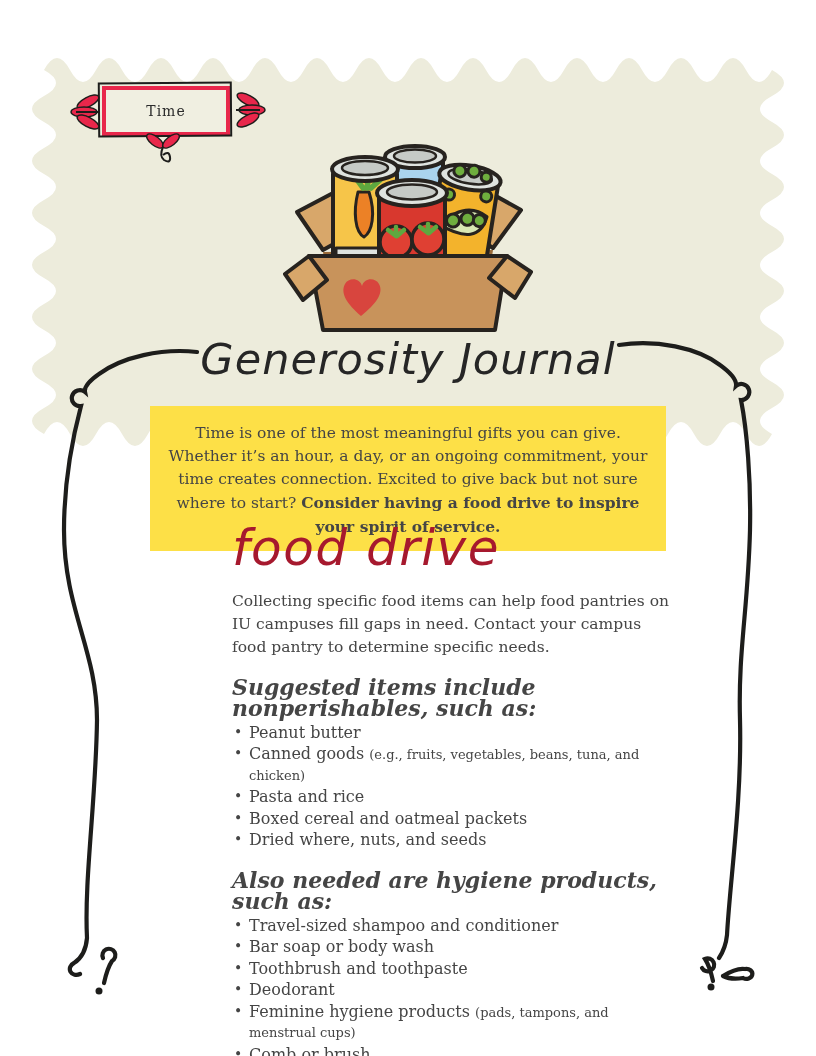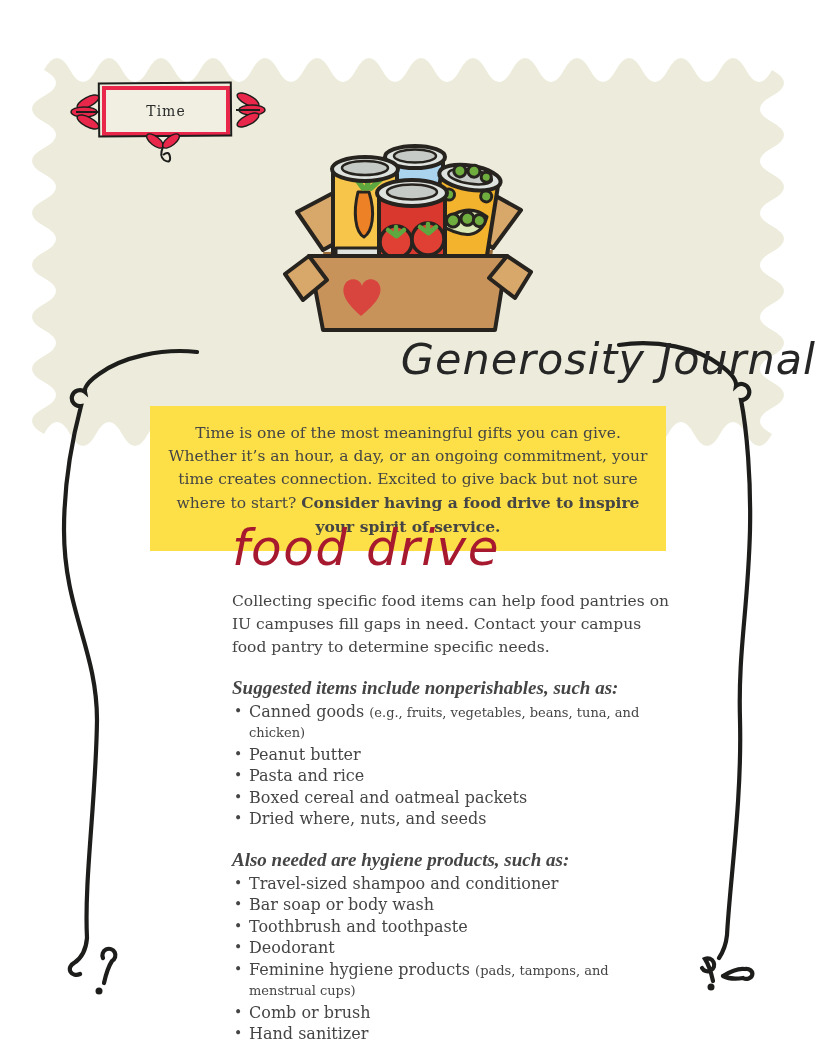--- a/index.html
+++ b/index.html
@@ -13,34 +13,34 @@
   
   .badge{position:absolute;left:102px;top:86px;width:120px;height:42px;
          background:#f0efe1;border:4px solid #e8274b;display:flex;align-items:center;justify-content:center;}
   .badge::before{content:'';position:absolute;inset:-8px -6px -5px -8px;border:2.5px solid #1d1d1b;transform:rotate(-0.5deg);}
   .badge-label{font-size:14px;color:#2b2b2b;letter-spacing:1px;}
 
   .badge-decor{position:absolute;left:58px;top:76px;width:220px;height:105px;pointer-events:none;}
 
   .illustration{position:absolute;left:283px;top:130px;width:250px;height:205px;}
 
-  .title{position:absolute;left:0;right:0;top:334px;text-align:right;
+  .title{position:absolute;left:0;right:0;top:334px;text-align:center;
          font-family:"DejaVu Sans",sans-serif;font-style:italic;font-size:43px;
          color:#262626;letter-spacing:1px;}
 
   .intro-card{position:absolute;left:150px;top:406px;width:516px;box-sizing:border-box;
               background:#fde047;padding:16px 14px 12px 14px;text-align:center;
               font-size:15.5px;line-height:23px;color:#454545;}
   .intro-card .b{font-weight:bold;}
 
   .content{position:absolute;left:232px;top:520px;width:440px;}
   .section-heading{font-family:"DejaVu Sans",sans-serif;font-style:italic;font-weight:400;
                    font-size:50px;color:#a6192e;letter-spacing:1.5px;margin:0 0 12px 0;line-height:1.15;}
   .description{margin:0 0 18px 0;font-size:15.5px;line-height:23px;}
-  .list-heading{font-style:italic;font-weight:bold;font-size:19px;margin:0 0 4px 0;line-height:21px;font-family:Liberation Serif, serif;}
+  .list-heading{font-style:italic;font-weight:bold;font-size:22px;margin:0 0 4px 0;line-height:21px;}
   ul.items{list-style:none;margin:0 0 20px 0;padding:0;}
   ul.items li{position:relative;padding-left:17px;font-size:16px;line-height:19.5px;margin:0 0 2px 0;}
   ul.items li::before{content:"•";position:absolute;left:2px;top:0;font-size:14px;color:#454545;}
   .note{font-size:13px;}
   .note:empty{display:none;}
 
   
   .iu-banner{position:absolute;left:336px;top:966px;width:146px;height:46px;display:flex;
              font-family:"DejaVu Serif",serif;font-weight:bold;color:#ffffff;}
   .iu-banner .seg{display:flex;align-items:center;justify-content:center;font-size:27px;letter-spacing:1px;}
@@ -162,22 +162,22 @@
     <span>Time is one of the most meaningful gifts you can give. Whether it’s an hour, a day, or an ongoing commitment, your time creates connection. Excited to give back but not sure where to start?</span>
     <span class="b">Consider having a food drive to inspire your spirit of service.</span>
   </div>
 
   <div class="content">
     <h2 class="section-heading">food drive</h2>
     <p class="description">Collecting specific food items can help food pantries on IU campuses fill gaps in need. Contact your campus food pantry to determine specific needs.</p>
 
     <p class="list-heading">Suggested items include nonperishables, such as:</p>
     <ul class="items">
+      <li><span>Peanut butter</span> </li>
       <li><span>Canned goods</span> <span class="note">(e.g., fruits, vegetables, beans, tuna, and chicken)</span></li>
-      <li><span>Peanut butter</span> </li>
       <li><span>Pasta and rice</span> </li>
       <li><span>Boxed cereal and oatmeal packets</span> </li>
       <li><span>Dried where, nuts, and seeds</span> </li>
     </ul>
 
     <p class="list-heading">Also needed are hygiene products, such as:</p>
     <ul class="items">
       <li><span>Travel-sized shampoo and conditioner</span> </li>
       <li><span>Bar soap or body wash</span> </li>
       <li><span>Toothbrush and toothpaste</span> </li>

